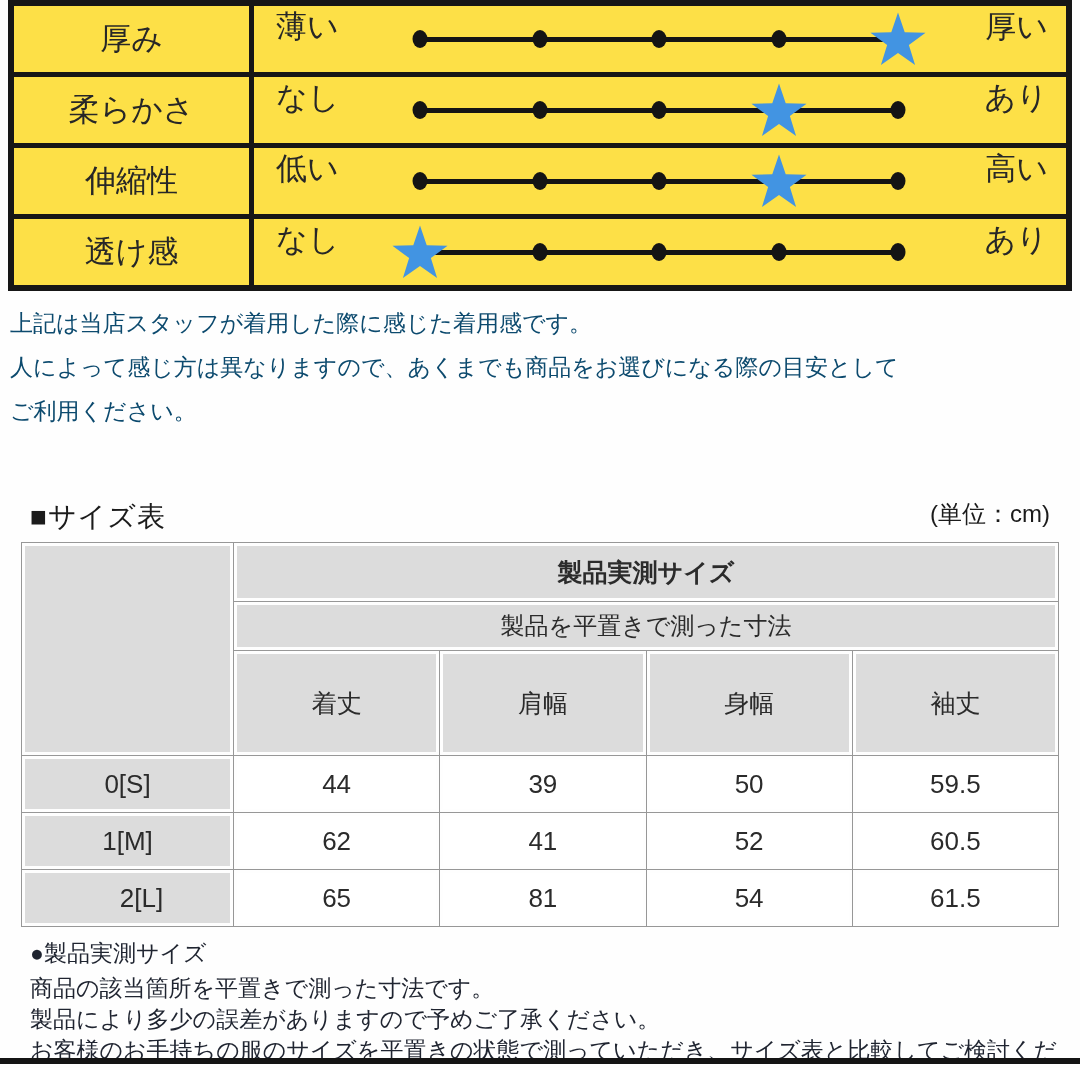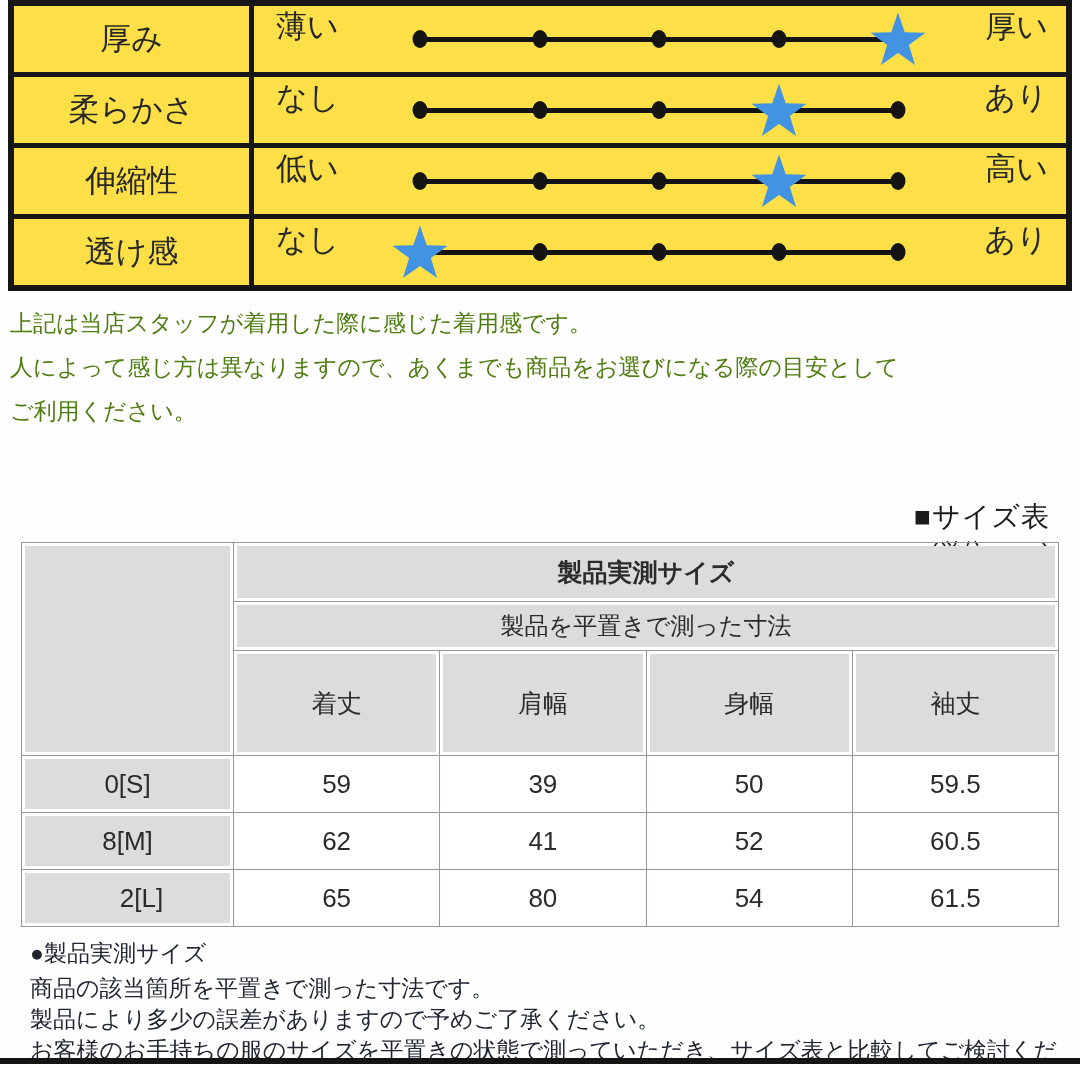--- a/index.html
+++ b/index.html
@@ -27,26 +27,26 @@
   .fline{position:absolute;left:0;right:0;top:50%;height:5px;margin-top:-2px;background:#141414;}
   .fdot{
     position:absolute;width:15px;height:18px;border-radius:50%;background:#141414;
     top:50%;transform:translate(-50%,-50%);
   }
   .fstar{position:absolute;width:58px;height:56px;top:50%;transform:translate(-50%,-50%);z-index:2;}
   .fhigh{margin-left:auto;font-size:31px;color:#272727;}
 
   
   .feel-note{position:absolute;left:10px;top:301px;width:1040px;}
-  .feel-note p{margin:0;font-size:23px;line-height:44px;color:#4d7c0f;}
+  .feel-note p{margin:0;font-size:23px;line-height:44px;color:#0c4a6e;}
 
   
   .size-header{
     position:absolute;left:30px;top:498px;width:1020px;
-    display:flex;justify-content:space-between;align-items:flex-end;flex-direction:column;
+    display:flex;justify-content:space-between;align-items:flex-start;
   }
   .size-heading{font-size:28px;color:#1b1b1b;letter-spacing:1px;}
   .size-unit{font-size:24px;color:#1b1b1b;}
 
   
   .size-table{
     position:absolute;left:25px;top:546px;width:1030px;
     display:grid;grid-template-columns:205px repeat(4,1fr);
     grid-template-rows:52px 42px 98px 50px 50px 50px;gap:7px;
   }
@@ -159,32 +159,32 @@
 
   <div class="size-table" id="sizeTable">
     <div class="scell gray corner"></div>
     <div class="scell gray bold ghead">製品実測サイズ</div>
     <div class="scell gray sub shead">製品を平置きで測った寸法</div>
   <div class="scell gray colhead" style="grid-area: 3 / 2;">着丈</div>
       <div class="scell gray colhead" style="grid-area: 3 / 3;">肩幅</div>
       <div class="scell gray colhead" style="grid-area: 3 / 4;">身幅</div>
       <div class="scell gray colhead" style="grid-area: 3 / 5;">袖丈</div>
       <div class="scell gray" style="grid-area: 4 / 1;">0[S]</div>
-      <div class="scell" style="grid-area: 4 / 2;">59</div>
+      <div class="scell" style="grid-area: 4 / 2;">44</div>
       <div class="scell" style="grid-area: 4 / 3; text-align: center;">39</div>
       <div class="scell" style="grid-area: 4 / 4;">50</div>
       <div class="scell" style="grid-area: 4 / 5;">59.5</div>
-      <div class="scell gray" style="grid-area: 5 / 1;">8[M]</div>
+      <div class="scell gray" style="grid-area: 5 / 1;">1[M]</div>
       <div class="scell" style="grid-area: 5 / 2;">62</div>
       <div class="scell" style="grid-area: 5 / 3;">41</div>
       <div class="scell" style="grid-area: 5 / 4;">52</div>
       <div class="scell" style="grid-area: 5 / 5;">60.5</div>
       <div class="scell gray" style="grid-area: 6 / 1; padding-left: 28px;">2[L]</div>
       <div class="scell" style="grid-area: 6 / 2;">65</div>
-      <div class="scell" style="grid-area: 6 / 3;">80</div>
+      <div class="scell" style="grid-area: 6 / 3;">81</div>
       <div class="scell" style="grid-area: 6 / 4;">54</div>
       <div class="scell" style="grid-area: 6 / 5;">61.5</div>
     </div>
 
   <div class="size-notes">
     <p class="nt">●製品実測サイズ</p>
     <p>商品の該当箇所を平置きで測った寸法です。</p>
     <p>製品により多少の誤差がありますので予めご了承ください。</p>
     <p>お客様のお手持ちの服のサイズを平置きの状態で測っていただき、サイズ表と比較してご検討ください。</p>
   </div>

